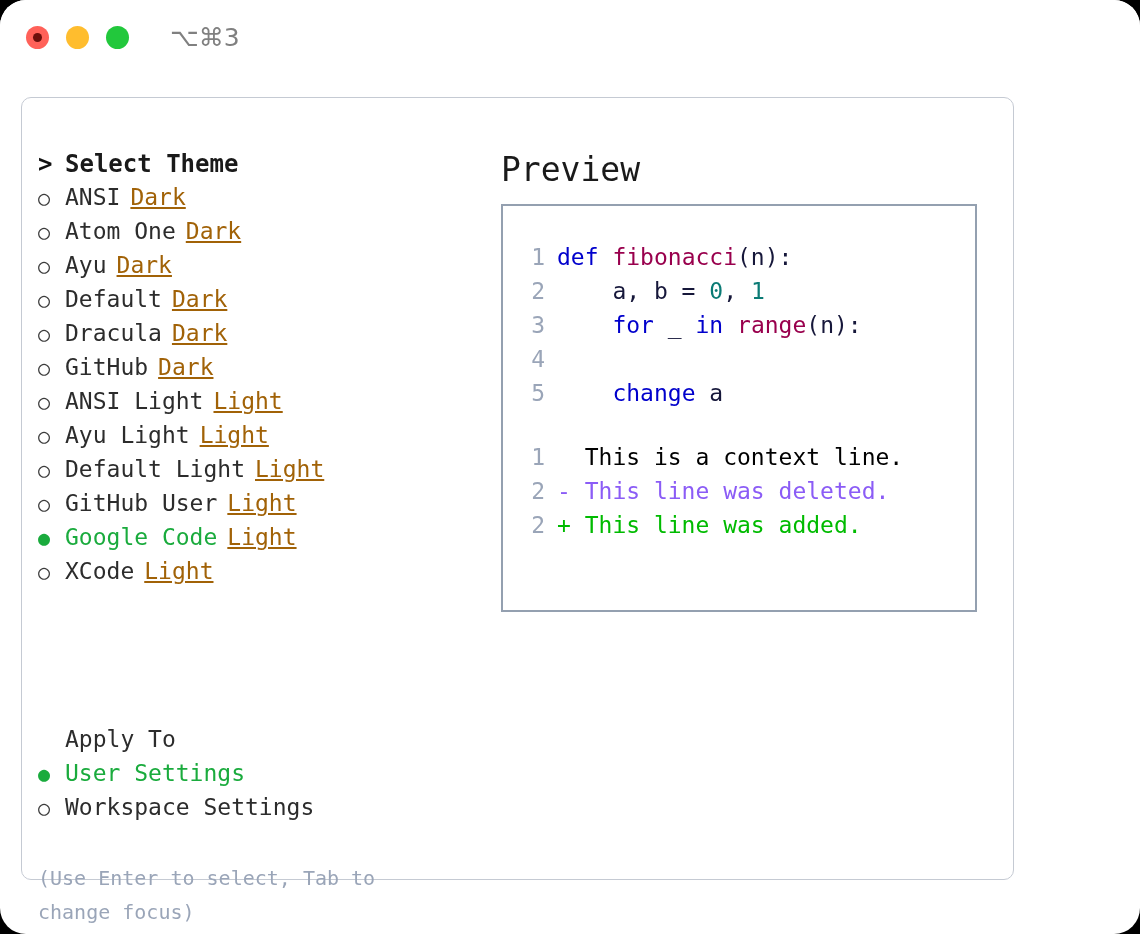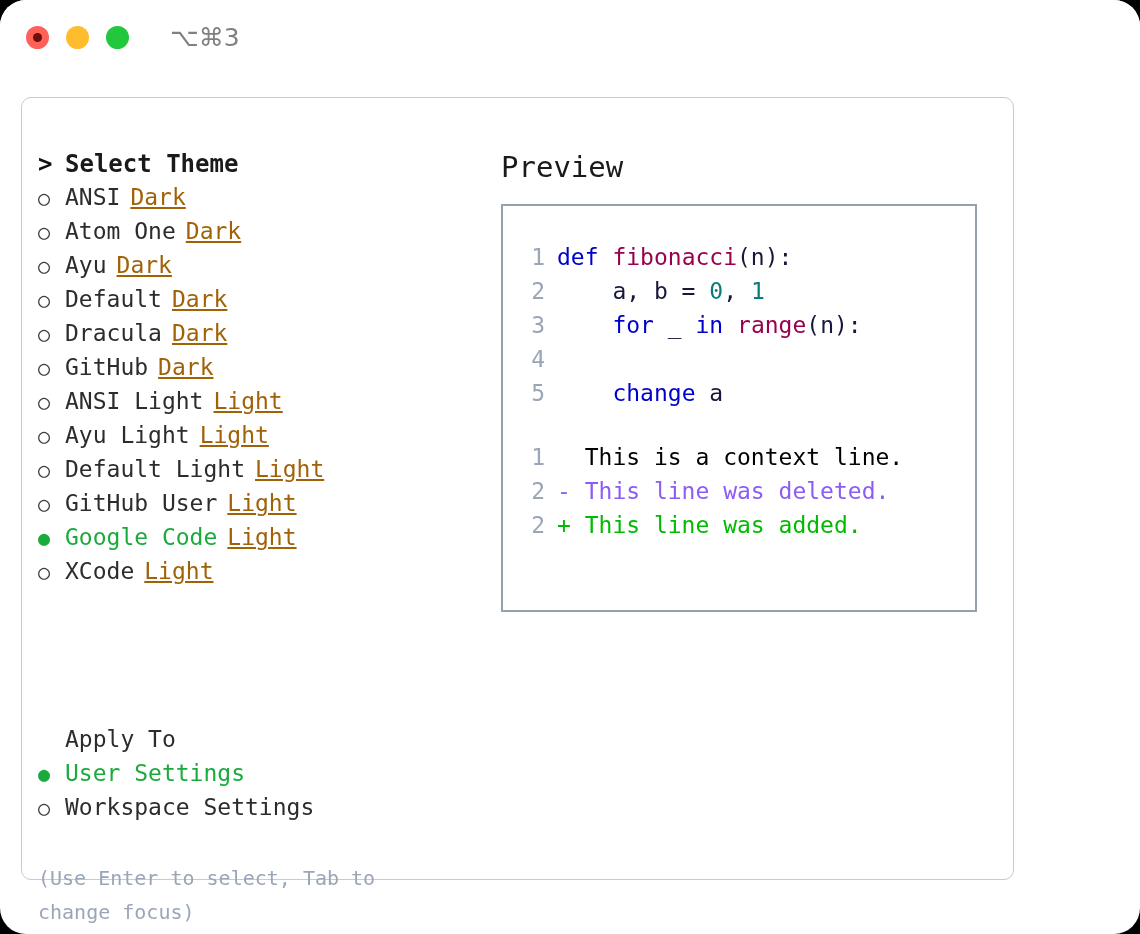--- a/index.html
+++ b/index.html
@@ -166,21 +166,21 @@
   }
 
   
   .right-col {
     position: absolute;
     left: 479px;
     top: 52px;
     width: 500px;
   }
   .preview-head {
-    font-size: 29px;
+    font-size: 33px;
     color: #1a1a1a;
     height: 34px;
     white-space: nowrap;
   }
 
   .preview-box {
     position: absolute;
     left: 479px;
     top: 106px;
     width: 476px;

